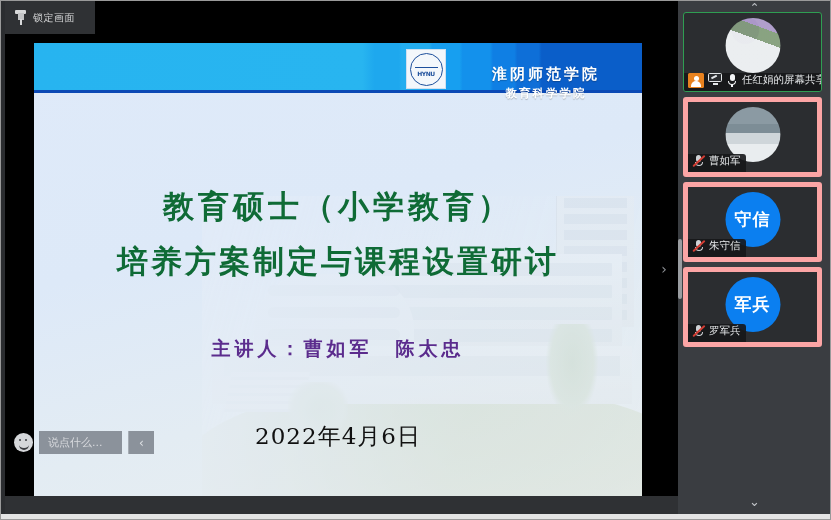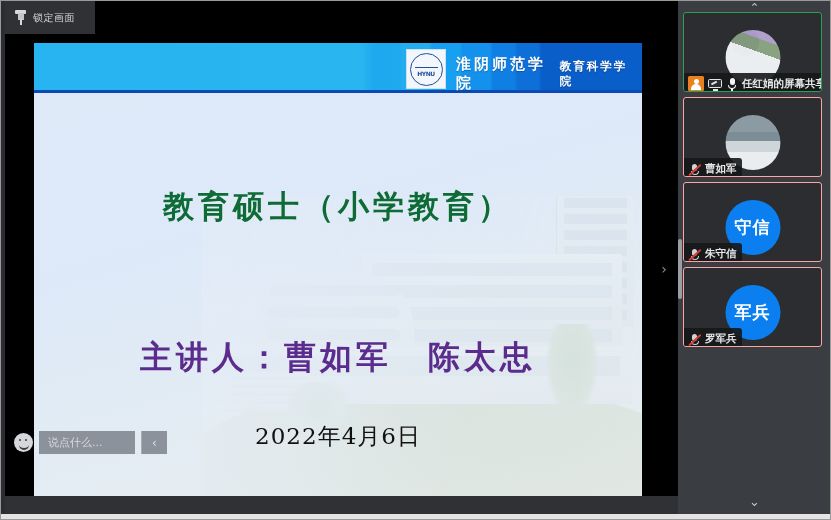--- a/index.html
+++ b/index.html
@@ -145,22 +145,22 @@
   }
   #logo .seal::before {
     content:""; position:absolute; left:4px; right:4px; top:13px; height:1.5px;
     background:#1d4f9c;
   }
   #logo .seal .txt {
     font-size:6px; color:#1d4f9c; font-weight:bold; letter-spacing:-.4px;
     margin-top:9px;
   }
   #uni-names {
-    position:absolute; left:422px; top:12px; width:180px;
-    display:flex; align-items:center; gap:2px;
+    position:absolute; left:422px; top:22px; width:180px;
+    display:flex; flex-direction:column; align-items:center; gap:2px;
   }
   #uni-names .n1 {
     color:#ffffff; font-size:15px; font-weight:bold; letter-spacing:3px;
     font-family:"DejaVu Serif","Liberation Serif",serif;
     text-shadow:0 1px 1px rgba(0,0,0,.25);
   }
   #uni-names .n2 {
     color:#ffffff; font-size:11.5px; font-weight:bold; letter-spacing:2px;
     font-family:"DejaVu Serif","Liberation Serif",serif;
     text-shadow:0 1px 1px rgba(0,0,0,.25);
@@ -172,21 +172,21 @@
     top:143px; color:#0f6b36; font-size:31px; font-weight:bold;
     letter-spacing:4px;
     font-family:"DejaVu Serif","Liberation Serif",serif;
   }
   #title2 {
     top:198px; color:#0f6b36; font-size:31px; font-weight:bold;
     letter-spacing:3px;
     font-family:"DejaVu Serif","Liberation Serif",serif;
   }
   #presenter {
-    top:293px; color:#5b2c8d; font-size:32px; font-weight:bold;
+    top:293px; color:#5b2c8d; font-size:19px; font-weight:bold;
     letter-spacing:4px;
     font-family:"DejaVu Serif","Liberation Serif",serif;
   }
   #datetext {
     top:378px; color:#111; font-size:23px;
     letter-spacing:1px;
     font-family:"DejaVu Serif","Liberation Serif",serif;
   }
 
   
@@ -205,21 +205,21 @@
     background:#3a3c40;
     box-shadow:6px 0 0 #3a3c40;
   }
   #emoji-btn::after {
     content:""; position:absolute; left:4.5px; top:10px;
     width:10px; height:5px;
     border-bottom:2px solid #3a3c40;
     border-radius:0 0 9px 9px;
   }
   #chat-input {
-    width:96px; height:23px;
+    width:83px; height:23px;
     background:rgba(120,126,136,.82);
     display:flex; align-items:center;
     padding-left:9px;
     color:#d8dade; font-size:11px;
   }
   #chat-collapse {
     width:26px; height:23px;
     background:rgba(120,126,136,.82);
     border-left:1px solid rgba(190,195,203,.55);
     display:flex; align-items:center; justify-content:center;
@@ -250,26 +250,26 @@
   }
   #scroll-down {
     position:absolute; left:0; bottom:6px; width:153px; height:16px;
     display:flex; align-items:center; justify-content:center;
     color:#c3c6ca; font-size:13px; z-index:25;
   }
   #tiles { position:absolute; left:5px; top:11px; width:146px; }
 
   .tile {
     position:relative; width:139px; height:80px;
-    background:#2b2d30; border:1px solid #fca5a5;
+    background:#2b2d30; border:5px solid #fca5a5;
     border-radius:3px; margin-bottom:5px; overflow:hidden;
   }
   .tile.active { border:1.5px solid #2f9e52; }
   .avatar {
-    position:absolute; left:50%; top:17px; transform:translateX(-50%);
+    position:absolute; left:50%; top:5px; transform:translateX(-50%);
     width:55px; height:55px; border-radius:50%; overflow:hidden;
     display:flex; align-items:center; justify-content:center;text-align:right;
   }
   .avatar.initials {
     background:#0b7ff0; color:#fff; font-size:17px; font-weight:bold;
     letter-spacing:1px;
     font-family:"DejaVu Serif","Liberation Serif",serif;
   }
   
   .avatar.ph-wisteria {
@@ -296,25 +296,24 @@
     content:""; position:absolute; left:31px; top:27px; width:5px; height:13px;
     background:#c0392b; border-radius:3px 3px 1px 1px;
   }
   .avatar.ph-beach i {
     position:absolute; left:0; top:18px; width:100%; height:7px;
     background:#7a9f6d; opacity:.55;
   }
 
   .tile-bar {
     position:absolute; left:0; bottom:0; height:18px;
-    display:flex; align-items:flex-end; gap:4px;
+    display:flex; align-items:flex-start; gap:4px;
     padding:0 5px 0 4px;
     background:rgba(22,23,25,.90);
     border-radius:0 3px 0 0;
-    font-weight:bold;
   }
   .tile-name { color:#e6e8ea; font-size:10.5px; white-space:nowrap; }
 
   
   .ic-mic-muted { width:13px; height:13px; position:relative; flex:0 0 auto; }
   .ic-mic-muted .m {
     position:absolute; left:4px; top:1px; width:5px; height:7px;
     border-radius:3px; background:#cfd2d6;
   }
   .ic-mic-muted .s {
@@ -427,20 +426,21 @@
               <span class="txt">HYNU</span>
             </div>
         </div>
         <div id="uni-names">
           <div class="n1">淮阴师范学院</div>
           <div class="n2">教育科学学院</div>
         </div>
       </div>
 
       <div class="slide-line" id="title1">教育硕士（小学教育）</div>
+      <div class="slide-line" id="title2">培养方案制定与课程设置研讨</div>
       <div class="slide-line" id="presenter">主讲人：曹如军　陈太忠</div>
       <div class="slide-line" id="datetext">2022年4月6日</div>
     </div>
 
     <div id="lockbar">
       <span class="pin">
         <span class="head"></span>
           <span class="body"></span>
           <span class="tip"></span>
       </span>

